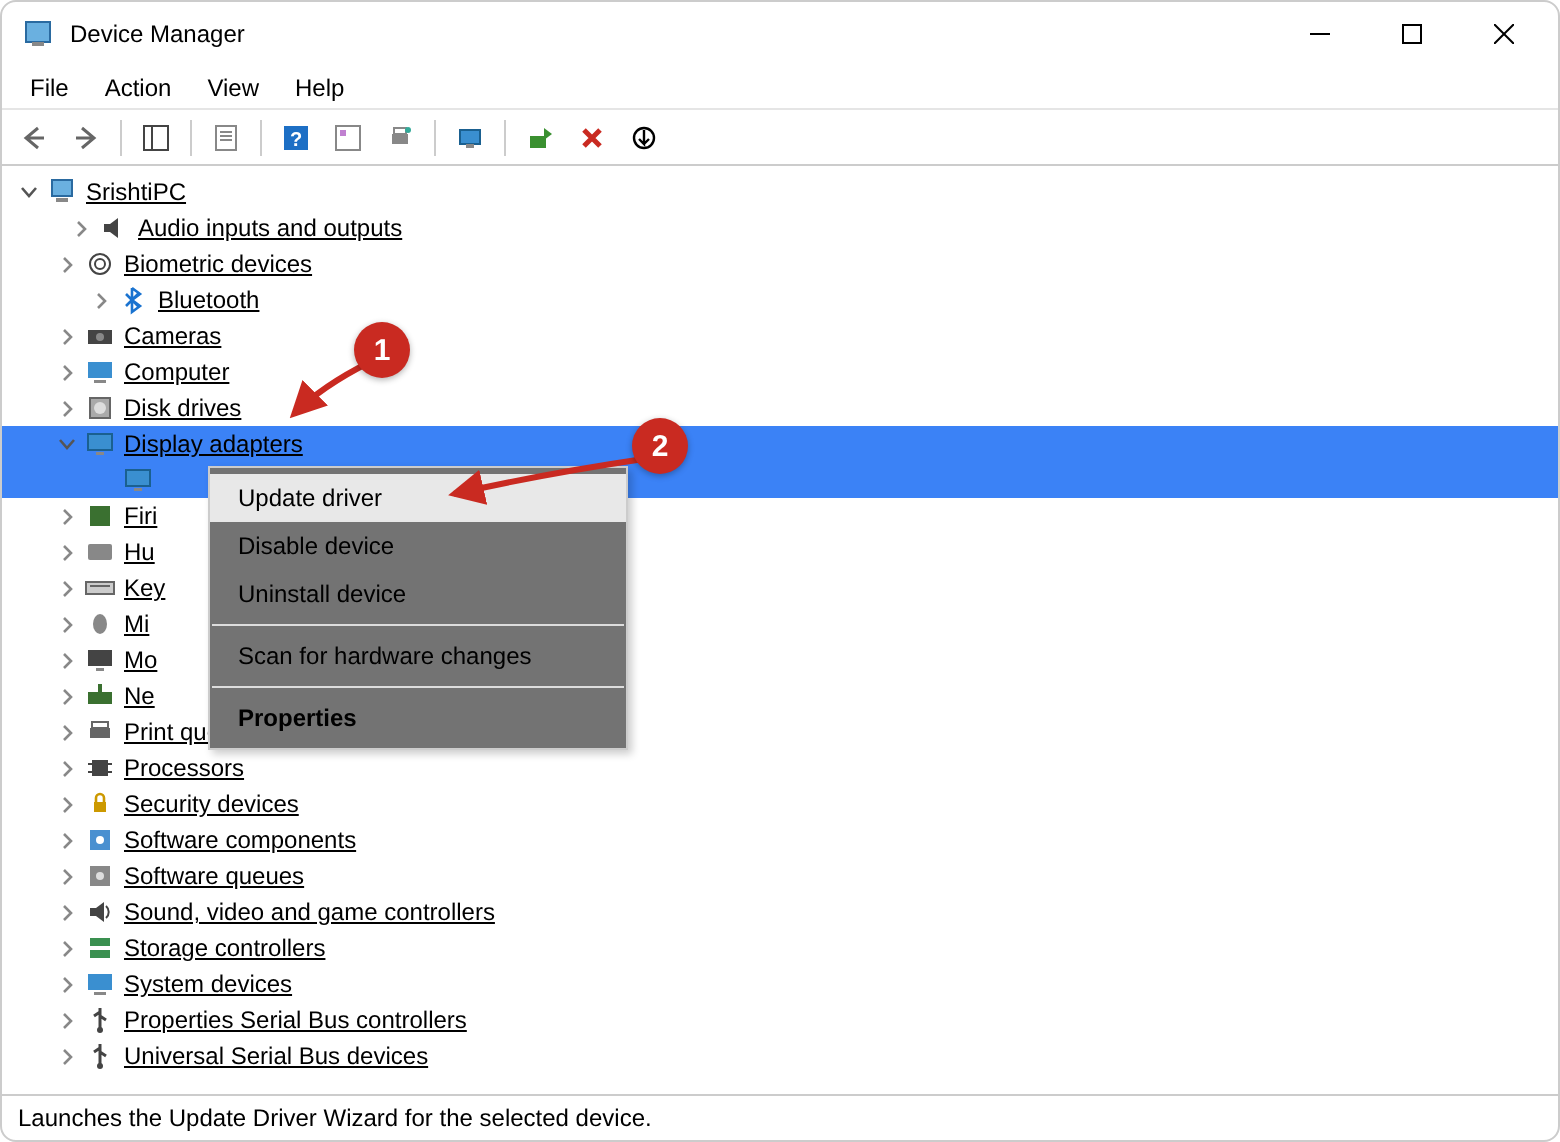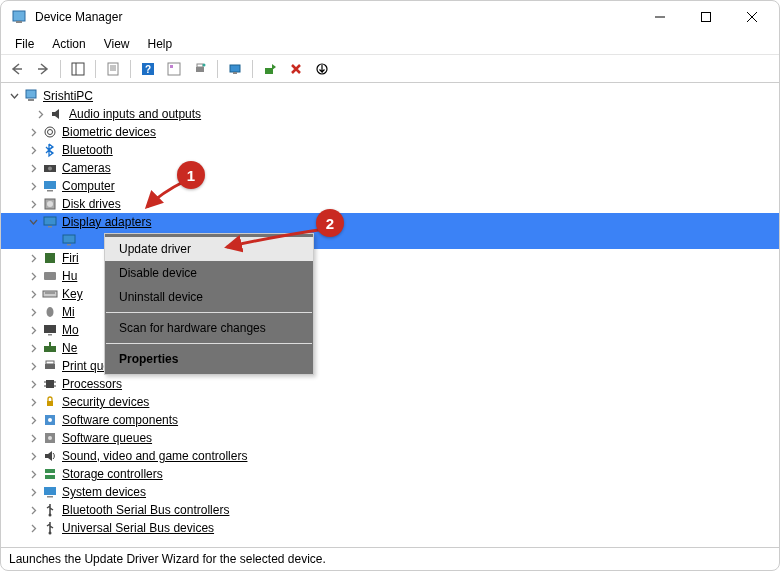--- a/index.html
+++ b/index.html
@@ -176,21 +176,21 @@
         </svg>
       </span>
       <span class="ic">
         <svg width="16" height="16" viewBox="0 0 16 16">
           <circle cx="8" cy="8" r="5" fill="none" stroke="#444"></circle>
           <circle cx="8" cy="8" r="2.5" fill="none" stroke="#444"></circle>
         </svg>
       </span>
       <span>Biometric devices</span>
     </div>
-    <div class="node" style="padding-left: 25px;">
+    <div class="node" style="padding-left: 42px;">
       <span class="exp">
         <svg viewBox="0 0 9 9">
           <path d="M3 1 L6.5 4.5 L3 8" fill="none" stroke="#888" stroke-width="1.3"></path>
         </svg>
       </span>
       <span class="ic">
         <svg width="16" height="16" viewBox="0 0 16 16">
           <path d="M7 2l4 3-4 3 4 3-4 3V2M4 5l6 6M4 11l6-6" fill="none" stroke="#1a73d0" stroke-width="1.3"></path>
         </svg>
       </span>
@@ -463,21 +463,21 @@
         <svg viewBox="0 0 9 9">
           <path d="M3 1 L6.5 4.5 L3 8" fill="none" stroke="#888" stroke-width="1.3"></path>
         </svg>
       </span>
       <span class="ic">
         <svg width="16" height="16" viewBox="0 0 16 16">
           <path d="M8 2v10M8 4l-3 2M8 6l3 2" fill="none" stroke="#444" stroke-width="1.5"></path>
           <circle cx="8" cy="13" r="1.5" fill="#444"></circle>
         </svg>
       </span>
-      <span>Bluetooth Serial Bus controllers</span>
+      <span>Properties Serial Bus controllers</span>
     </div>
     <div class="node" style="padding-left: 25px;">
       <span class="exp">
         <svg viewBox="0 0 9 9">
           <path d="M3 1 L6.5 4.5 L3 8" fill="none" stroke="#888" stroke-width="1.3"></path>
         </svg>
       </span>
       <span class="ic">
         <svg width="16" height="16" viewBox="0 0 16 16">
           <path d="M8 2v10M8 4l-3 2M8 6l3 2" fill="none" stroke="#444" stroke-width="1.5"></path>

